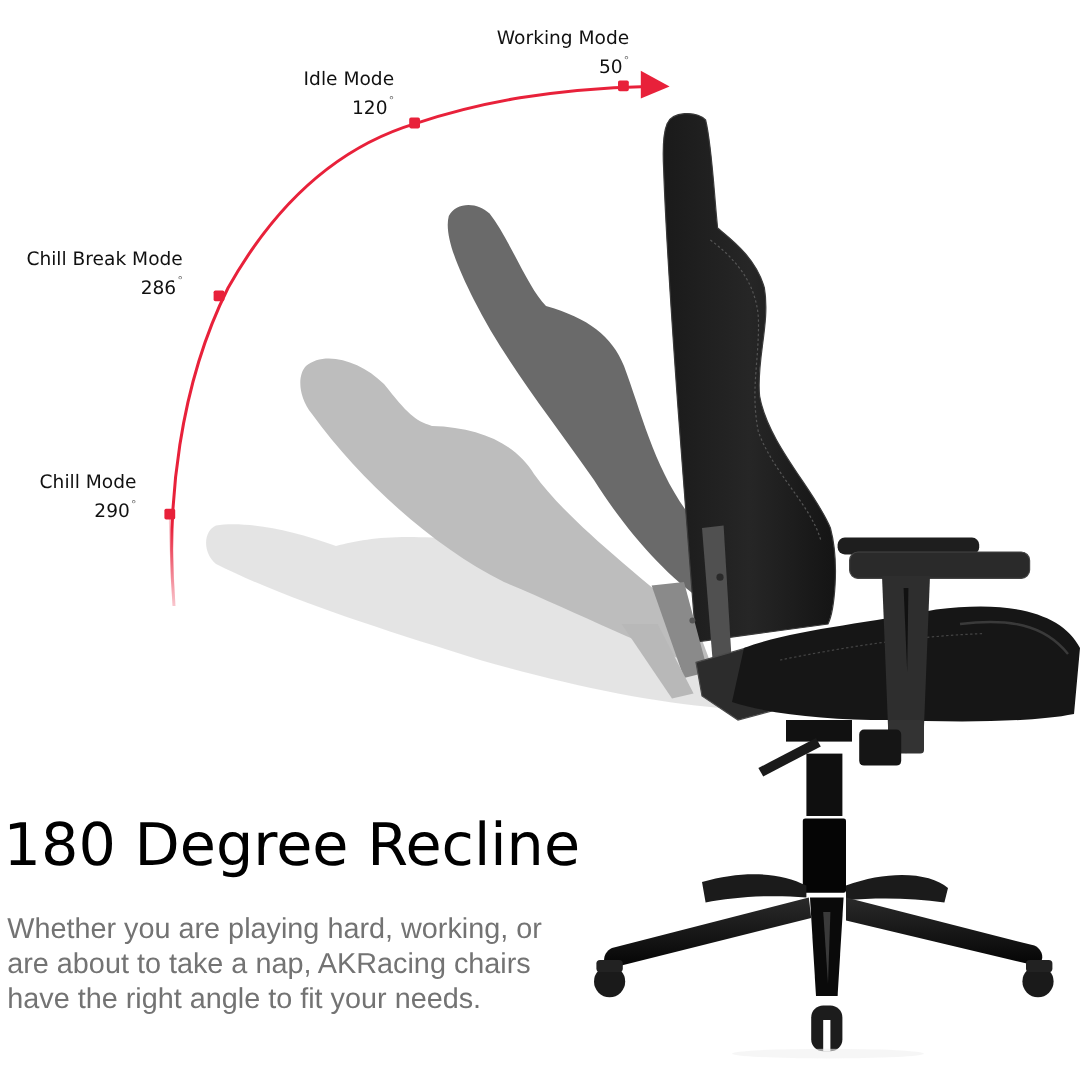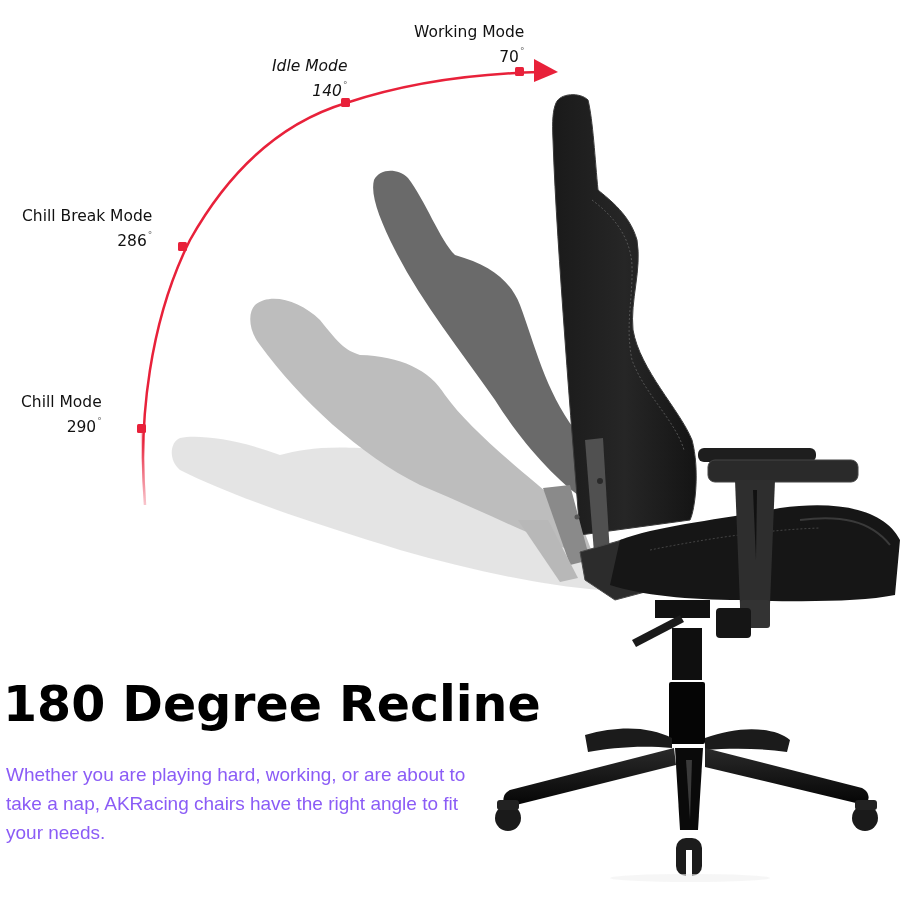--- a/index.html
+++ b/index.html
@@ -1,22 +1,22 @@
 <!DOCTYPE html>
 <html><head>
   <meta charset="utf-8">
   <style>
     html, body { margin: 0; padding: 0; background: #ffffff; }
     body { width: 905px; height: 905px; position: relative; overflow: hidden; font-family: "DejaVu Sans", "Liberation Sans", sans-serif; }
     .stage { position: absolute; left: 0; top: 0; width: 905px; height: 905px; border-radius: 23px; }
     .mode-label { position: absolute; color: #111; font-family: "DejaVu Sans", sans-serif; font-size: 15.5px; line-height: 19px; text-align: right; white-space: nowrap; }
     .mode-label .deg { display: block; }
     .mode-label .deg sup { font-size: 9px; color: #666; vertical-align: 8px; margin-left: 1px; }
-    .headline { position: absolute; left: 3px; top: 676px; font-family: "DejaVu Sans", sans-serif; font-size: 49px; font-weight: 700; letter-spacing: 0px; color: #000; white-space: nowrap; }
-    .body-copy { position: absolute; left: 6px; top: 760px; width: 480px; font-family: "Liberation Sans", sans-serif; font-size: 19px; line-height: 29px; color: #8b5cf6; }
+    .headline { position: absolute; left: 3px; top: 676px; font-family: "DejaVu Sans", sans-serif; font-size: 49px; font-weight: 400; letter-spacing: 0px; color: #000; white-space: nowrap; }
+    .body-copy { position: absolute; left: 6px; top: 760px; width: 480px; font-family: "Liberation Sans", sans-serif; font-size: 24px; line-height: 29px; color: #737373; }
     svg { position: absolute; left: 0; top: 0; }
   </style>
 </head>
 <body>
 
 <div class="stage">
 
   <svg width="905" height="905" viewBox="0 0 905 905">
     <defs>
       <linearGradient id="arcFade" x1="0" y1="0" x2="0" y2="1">
@@ -109,34 +109,34 @@
       <circle cx="865" cy="818" r="13" fill="#1a1a1a"></circle>
       <rect x="855" y="800" width="22" height="10" rx="3" fill="#222"></rect>
       <rect x="676" y="838" width="26" height="38" rx="10" fill="#1c1c1c"></rect>
       <rect x="686" y="850" width="6" height="26" fill="#fff"></rect>
       <ellipse cx="690" cy="878" rx="80" ry="4" fill="#f0f0f0" opacity="0.6"></ellipse>
     </g>
   </svg>
 
   <div class="mode-label" style="left:414px; top:23px;">
     <span>Working Mode</span>
-    <span class="deg"><span>70</span><sup>°</sup></span>
+    <span class="deg"><span>50</span><sup>°</sup></span>
   </div>
 
-  <div class="mode-label" style="left:272px; top:57px;font-style:italic;">
+  <div class="mode-label" style="left:253px; top:57px;">
     <span>Idle Mode</span>
-    <span class="deg"><span>140</span><sup>°</sup></span>
+    <span class="deg"><span>120</span><sup>°</sup></span>
   </div>
 
   <div class="mode-label" style="left:22px; top:207px;">
     <span>Chill Break Mode</span>
     <span class="deg"><span>286</span><sup>°</sup></span>
   </div>
 
-  <div class="mode-label" style="left:21px; top:393px;">
+  <div class="mode-label" style="left:33px; top:393px;">
     <span>Chill Mode</span>
     <span class="deg"><span>290</span><sup>°</sup></span>
   </div>
 
   <div class="headline">180 Degree Recline</div>
   <div class="body-copy">Whether you are playing hard, working, or are about to take a nap, AKRacing chairs have the right angle to fit your needs.</div>
 
 </div>
 
 </body></html>

